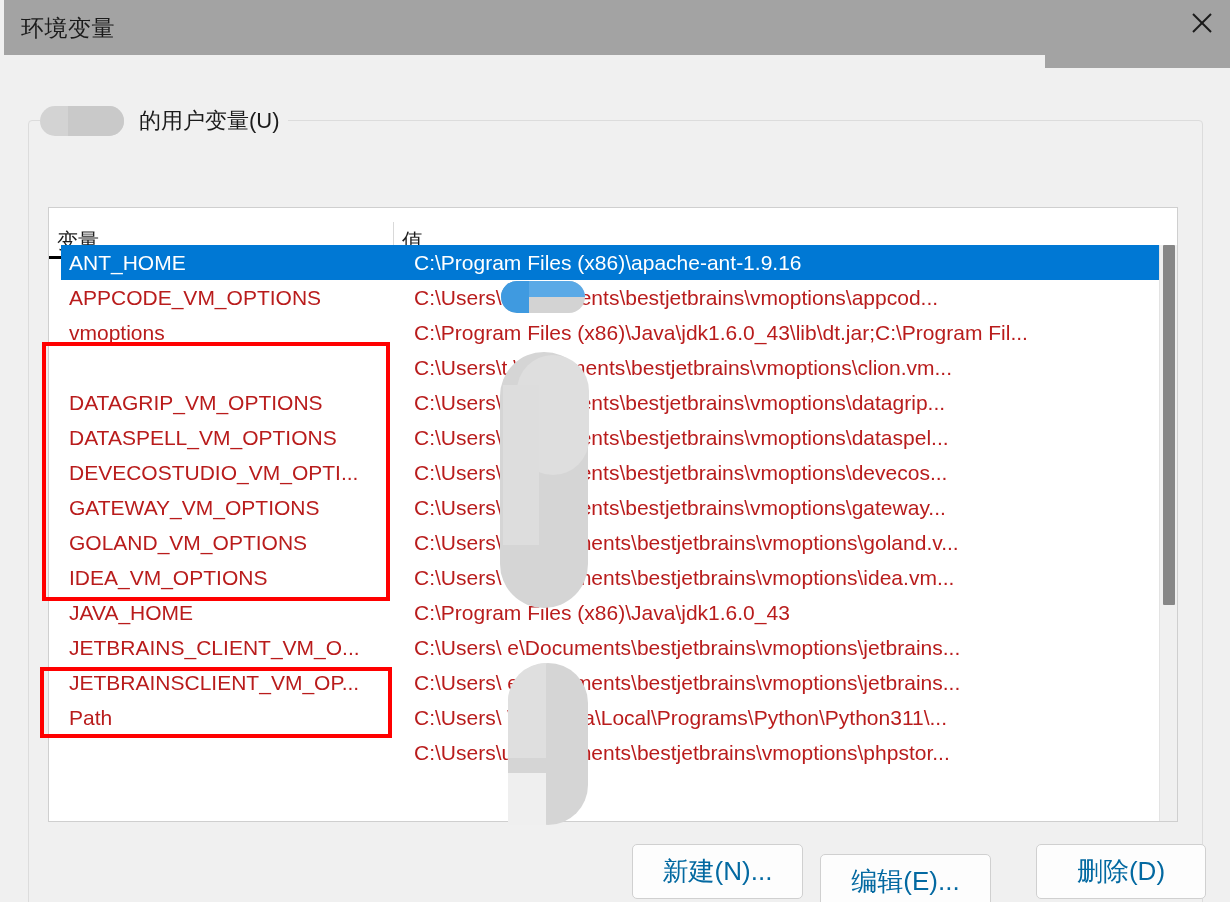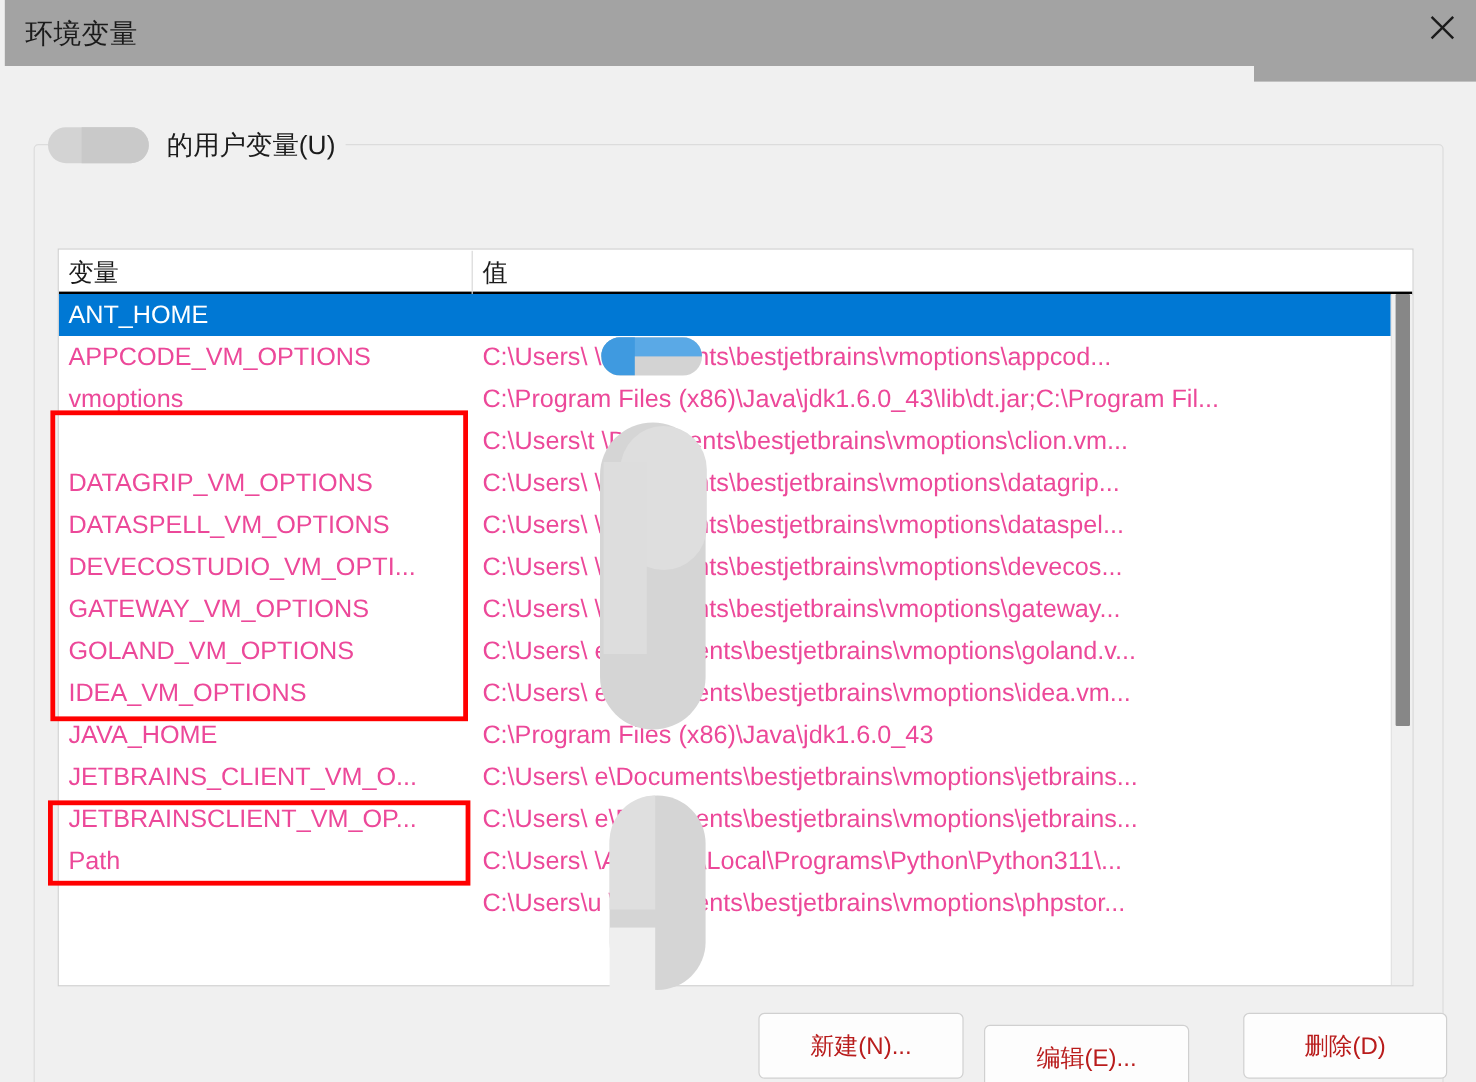--- a/index.html
+++ b/index.html
@@ -136,21 +136,21 @@
     width: 1130px;
     height: 615px;
     background: #ffffff;
     border: 1px solid #cfcfcf;
     box-sizing: border-box;
     overflow: hidden;
   }
 
   .list-head {
     position: absolute;
-    left: 0; top: 1px;
+    left: 0; top: 14px;
     width: 1128px;
     height: 37px;
     background: #ffffff;
     border-bottom: 3px solid #000000;
     box-sizing: border-box;
   }
   .col-head {
     position: absolute;
     top: 0;
     height: 37px;
@@ -162,34 +162,35 @@
   }
   .col-head.name { left: 0; width: 345px; border-right: 1px solid #d9d9d9; }
   .col-head.value { left: 345px; width: 783px; }
 
   .rows {
     position: absolute;
     left: 0;
     top: 37px;
     width: 1110px;
     height: 578px;
+    padding-left: 12px;
   }
 
   .row {
     position: relative;
     height: 35px;
     width: 1110px;
   }
   .row .cell {
     position: absolute;
     top: 0;
     height: 35px;
     line-height: 35px;
     font-size: 21px;
-    color: #ec4899;
+    color: #b91c1c;
     white-space: nowrap;
     overflow: hidden;
     padding-left: 8px;
     box-sizing: border-box;
   }
   .row .cell.name { left: 0; width: 345px; }
   .row .cell.value { left: 345px; width: 765px; }
 
   .row.selected { background: #0078d4; }
   .row.selected .cell { color: #ffffff; }
@@ -309,22 +310,22 @@
     width: 1130px;
     height: 55px;
   }
   .btn {
     position: absolute;
     top: 0;
     height: 55px;
     background: #fdfdfd;
     border: 1px solid #d0d0d0;
     border-radius: 5px;
-    font-size: 20px;
-    color: #b91c1c;
+    font-size: 26px;
+    color: #0369a1;
     font-family: "Liberation Sans", "DejaVu Sans", sans-serif;
     cursor: default;
     display: flex;
     align-items: center;
     justify-content: center;
     box-sizing: border-box;
   }
   .btn-new   { left: 584px; width: 171px; }
   .btn-edit  { left: 772px; width: 171px; margin-top: 10px; }
   .btn-del   { left: 960px; width: 170px; margin-left: 28px; }
@@ -359,20 +360,21 @@
     <div class="list-wrap">
 
       <div class="list-head">
         <div class="col-head name">变量</div>
         <div class="col-head value">值</div>
       </div>
 
       <div class="rows" id="rows-container">
           <div class="row selected">
             <div class="cell name">ANT_HOME</div>
+            <div class="cell value">C:\Program Files (x86)\apache-ant-1.9.16</div>
           </div>
           <div class="row">
             <div class="cell name">APPCODE_VM_OPTIONS</div>
             <div class="cell value">C:\Users\                \Documents\bestjetbrains\vmoptions\appcod...</div>
           </div>
           <div class="row">
             <div class="cell name">vmoptions</div>
             <div class="cell value">C:\Program Files (x86)\Java\jdk1.6.0_43\lib\dt.jar;C:\Program Fil...</div>
           </div>
           <div class="row">

